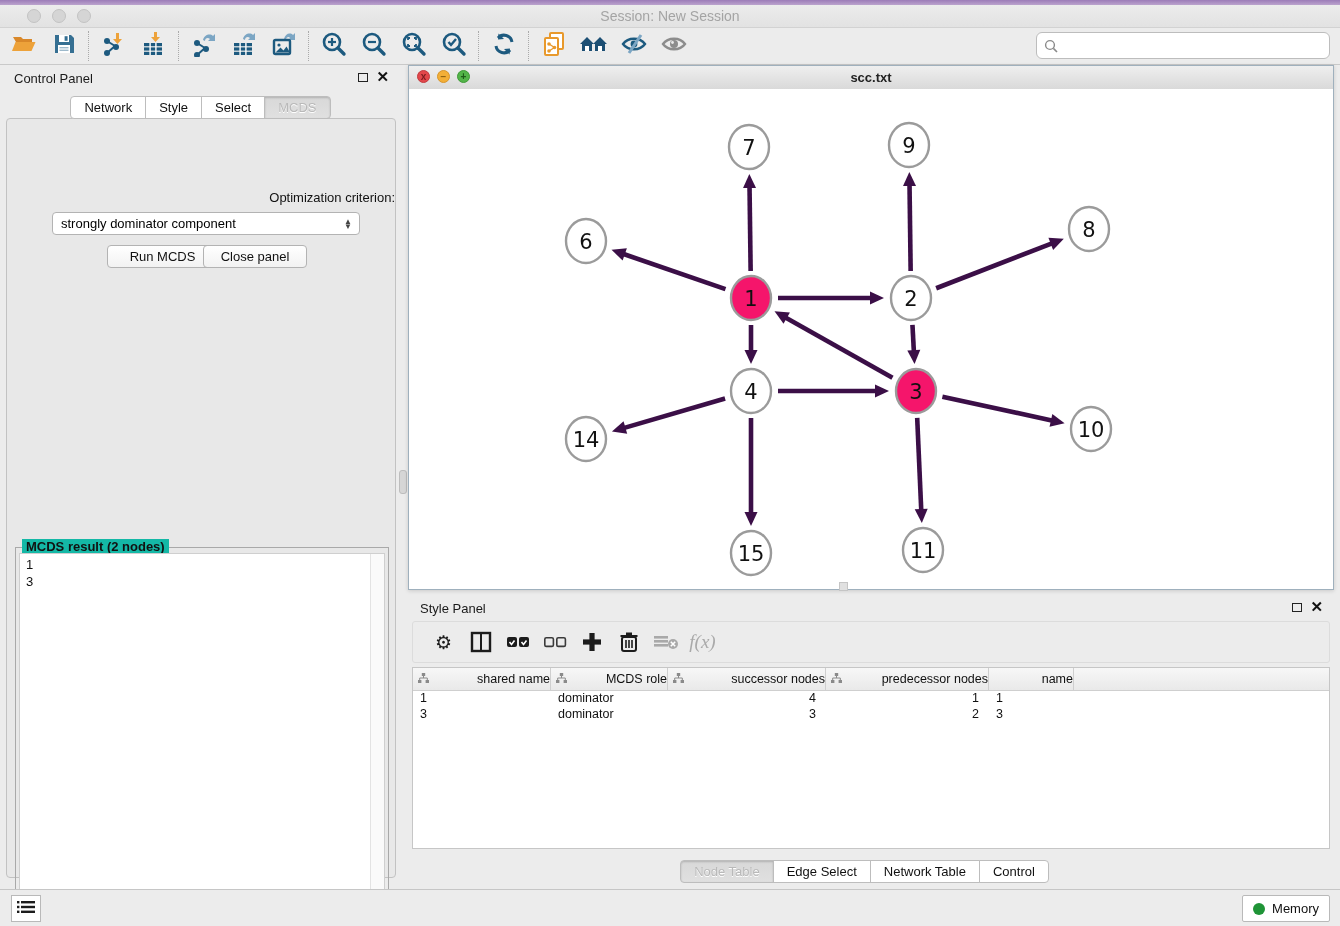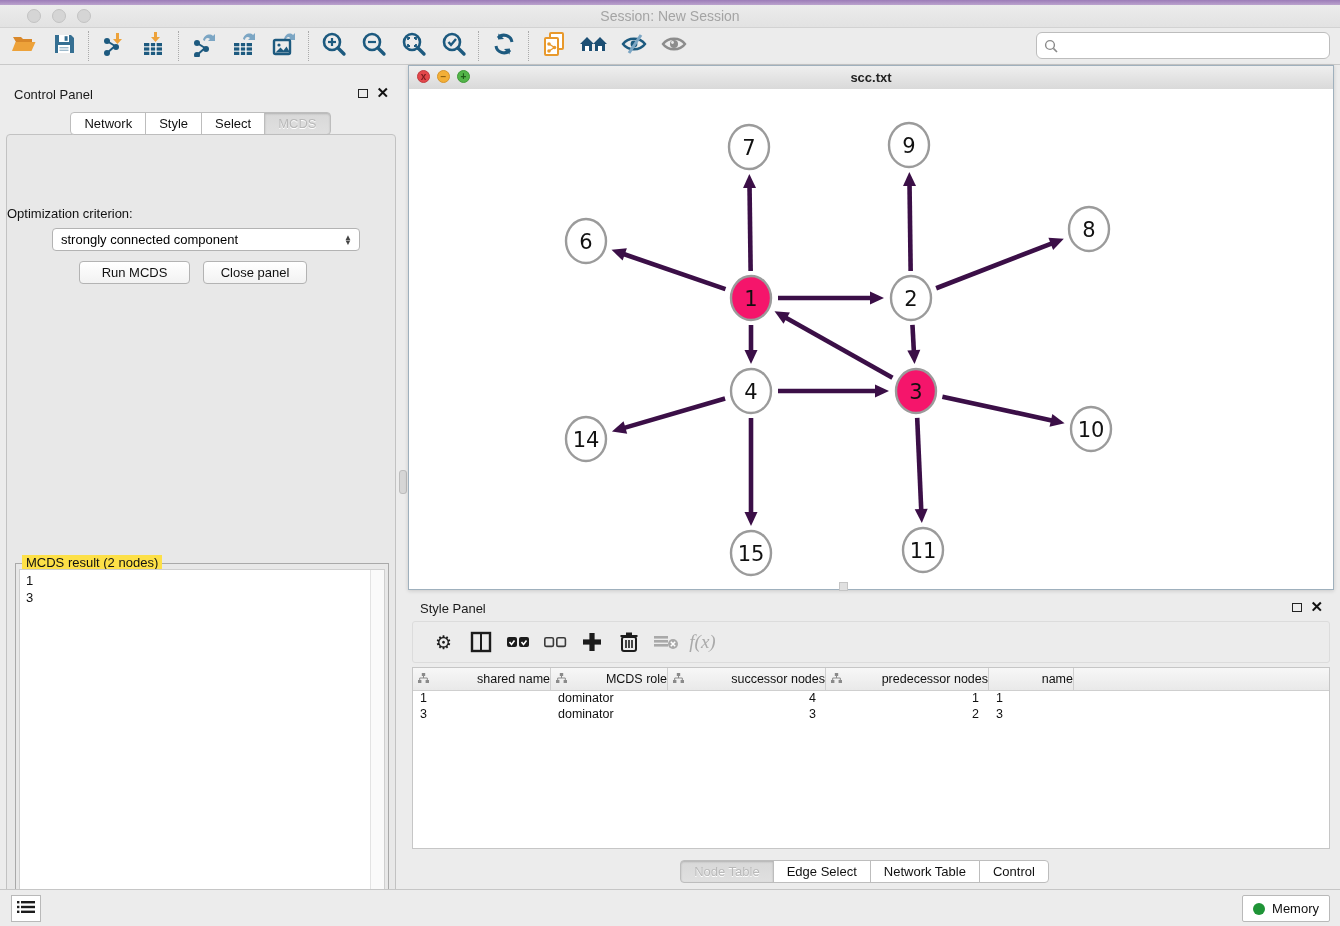--- a/index.html
+++ b/index.html
@@ -21,43 +21,43 @@
   .toolbar{position:absolute;left:0;top:28px;width:100%;height:36px;
      background:#ececec;border-bottom:1px solid #c9c9c9;display:flex;align-items:center;}
   .tb-btn{width:40px;height:32px;display:flex;align-items:center;justify-content:center;flex:0 0 auto;}
   .tb-sep{width:1px;height:30px;border-left:1px dotted #aaa;margin:0 4px;flex:0 0 auto;}
   .search-wrap{position:absolute;right:10px;top:4px;width:292px;height:25px;background:#fff;
      border:1px solid #bdbdbd;border-radius:6px;display:flex;align-items:center;}
   .search-wrap input{border:none;outline:none;flex:1;font-size:13px;background:transparent;height:100%;}
   .search-glyph{margin:0 4px 0 7px;flex:0 0 auto;display:flex;}
 
   
-  .control-panel{position:absolute;left:0;top:65px;width:402px;height:815px;background:#ececec;margin-top:16px;}
+  .control-panel{position:absolute;left:0;top:65px;width:402px;height:815px;background:#ececec;}
   .panel-head{position:absolute;left:0;top:0;width:100%;height:26px;}
   .panel-title{position:absolute;left:14px;top:6px;font-size:13px;color:#1a1a1a;}
   .float-ic{position:absolute;top:8px;width:10px;height:9px;border:1.6px solid #222;box-sizing:border-box;}
   .close-ic{position:absolute;top:3px;font-size:15px;font-weight:bold;color:#111;line-height:18px;}
   .cp-content{position:absolute;left:6px;top:53px;width:388px;height:758px;background:#e8e8e8;
      border:1px solid #c2c2c2;border-radius:4px;}
   .tabs-row{position:absolute;left:0;top:31px;width:100%;display:flex;justify-content:center;z-index:3;}
   .tab{border:1px solid #bdbdbd;background:#fff;color:#111;font-size:13px;padding:3px 13px;margin-left:-1px;cursor:default;}
   .tab.first{border-radius:4px 0 0 4px;}
   .tab.last{border-radius:0 4px 4px 0;}
   .tab.active{background:linear-gradient(#d8d8d8,#e0e0e0);color:#b9b9b9;
      text-shadow:0 1px 0 #fff;box-shadow:inset 0 1px 2px rgba(0,0,0,.18);}
-  .opt-label{position:absolute;left:0;top:71px;width:100%;text-align:left;font-size:13px;color:#111;}
+  .opt-label{position:absolute;left:0;top:71px;width:100%;text-align:right;font-size:13px;color:#111;}
   .select-box{position:absolute;left:45px;top:93px;width:308px;height:23px;background:#fff;
      border:1px solid #b3b3b3;border-radius:4px;font-size:13px;display:flex;align-items:center;box-sizing:border-box;}
   .select-box .sel-text{flex:1;padding-left:8px;}
   .sel-arrows{width:16px;display:flex;flex-direction:column;align-items:center;line-height:5px;
      font-size:8px;color:#444;margin-right:3px;}
   .btn{position:absolute;height:23px;background:linear-gradient(#fff,#f2f2f2);border:1px solid #b3b3b3;
      border-radius:4px;font-size:13px;color:#111;display:flex;align-items:center;justify-content:center;box-sizing:border-box;}
   .groupbox{position:absolute;left:8px;top:428px;width:372px;height:378px;border:1px solid #a9a9a9;}
-  .groupbox-label{position:absolute;left:6px;top:-9px;background:#fde047;padding:0 4px;font-size:13px;color:#111;}
+  .groupbox-label{position:absolute;left:6px;top:-9px;background:#14b8a6;padding:0 4px;font-size:13px;color:#111;font-weight:bold;}
   .result-area{position:absolute;left:3px;top:5px;right:3px;bottom:3px;background:#fff;border:1px solid #cfcfcf;}
   .result-lines{position:absolute;left:6px;top:2px;font-size:13px;line-height:17px;color:#111;}
   .result-scroll{position:absolute;right:0;top:0;bottom:0;width:13px;background:#fafafa;border-left:1px solid #e3e3e3;}
 
   
   .divider-grabber{position:absolute;left:399px;top:470px;width:6px;height:22px;background:#d6d6d6;
      border:1px solid #bdbdbd;border-radius:3px;}
 
   
   .net-window{position:absolute;left:408px;top:65px;width:926px;height:525px;
@@ -281,27 +281,27 @@
     </div>
     <div class="tabs-row" id="ctrl-tabs">
         <div class="tab first">Network</div>
         <div class="tab">Style</div>
         <div class="tab">Select</div>
         <div class="tab last active">MCDS</div>
       </div>
     <div class="cp-content">
       <div class="opt-label">Optimization criterion:</div>
       <div class="select-box">
-        <span class="sel-text">strongly connected component</span>
+        <span class="sel-text">strongly dominator component</span>
         <span class="sel-arrows">
             <span>▲</span>
             <span>▼</span>
           </span>
       </div>
-      <div class="btn" style="left:72px;top:126px;width:111px">Run MCDS</div>
+      <div class="btn" style="left:100px;top:126px;width:111px">Run MCDS</div>
       <div class="btn" style="left:196px;top:126px;width:104px">Close panel</div>
       <div class="groupbox">
         <span class="groupbox-label">MCDS result (2 nodes)</span>
         <div class="result-area">
           <div class="result-lines" id="result-lines">
               <div>1</div>
               <div>3</div>
             </div>
           <div class="result-scroll"></div>
         </div>

